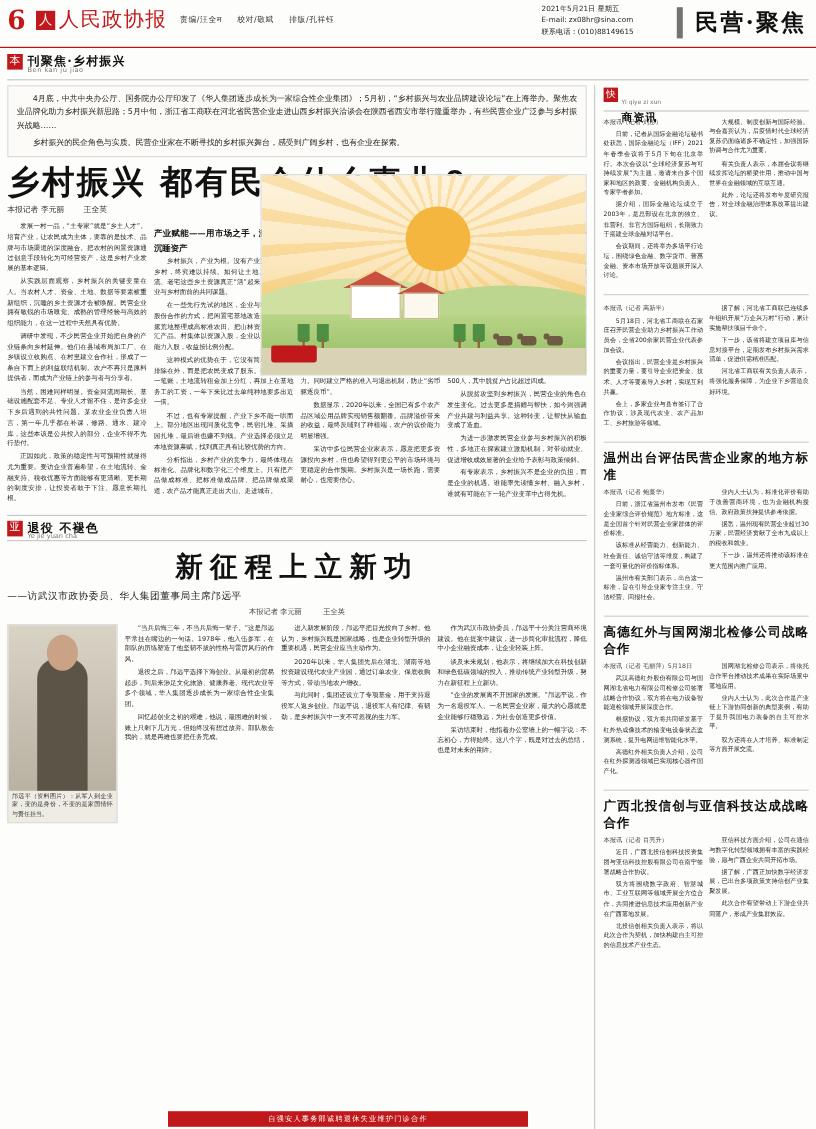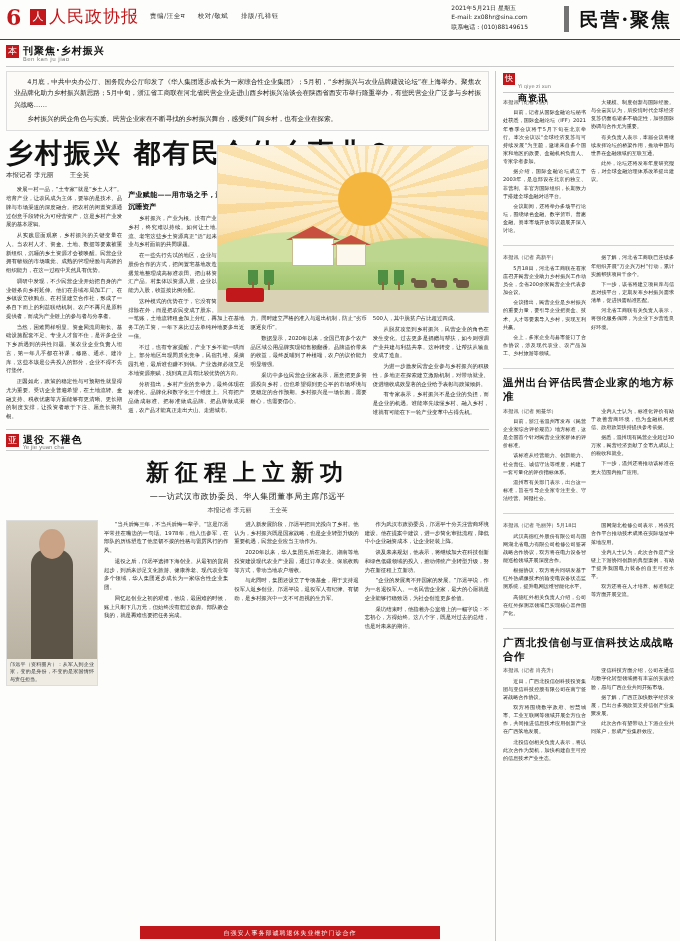--- a/index.html
+++ b/index.html
@@ -306,21 +306,20 @@
   .feature-headline {
     text-align: center;
     font-size: 23px;
     font-weight: bold;
     letter-spacing: 6px;
     color: #111;
     font-family: "DejaVu Serif", "Liberation Serif", serif;
     margin: 4px 0 3px 0;
   }
   .feature-sub {
-    text-align: center;
     font-size: 8px;
     color: #222;
     margin-bottom: 4px;
     letter-spacing: 0.5px;
   }
   .feature-byline {
     text-align: center;
     font-size: 6px;
     color: #444;
     margin-bottom: 5px;
@@ -652,20 +651,21 @@
           <div class="r-col">
             <p>业内人士认为，标准化评价有助于改善营商环境，也为金融机构授信、政府政策扶持提供参考依据。</p>
             <p>据悉，温州现有民营企业超过30万家，民营经济贡献了全市九成以上的税收和就业。</p>
             <p>下一步，温州还将推动该标准在更大范围内推广应用。</p>
           </div>
         </div>
       </div>
       <div class="r-rule"></div>
 
       <div class="r-item">
+        <div class="r-title">高德红外与国网湖北检修公司战略合作</div>
         <div class="r-cols">
           <div class="r-col">
             <div class="r-meta">本报讯（记者  毛丽萍）5月18日</div>
             <p>武汉高德红外股份有限公司与国网湖北省电力有限公司检修公司签署战略合作协议，双方将在电力设备智能巡检领域开展深度合作。</p>
             <p>根据协议，双方将共同研发基于红外热成像技术的输变电设备状态监测系统，提升电网运维智能化水平。</p>
             <p>高德红外相关负责人介绍，公司在红外探测器领域已实现核心器件国产化。</p>
           </div>
           <div class="r-col">
             <p>国网湖北检修公司表示，将依托合作平台推动技术成果在实际场景中落地应用。</p>
             <p>业内人士认为，此次合作是产业链上下游协同创新的典型案例，有助于提升我国电力装备的自主可控水平。</p>

